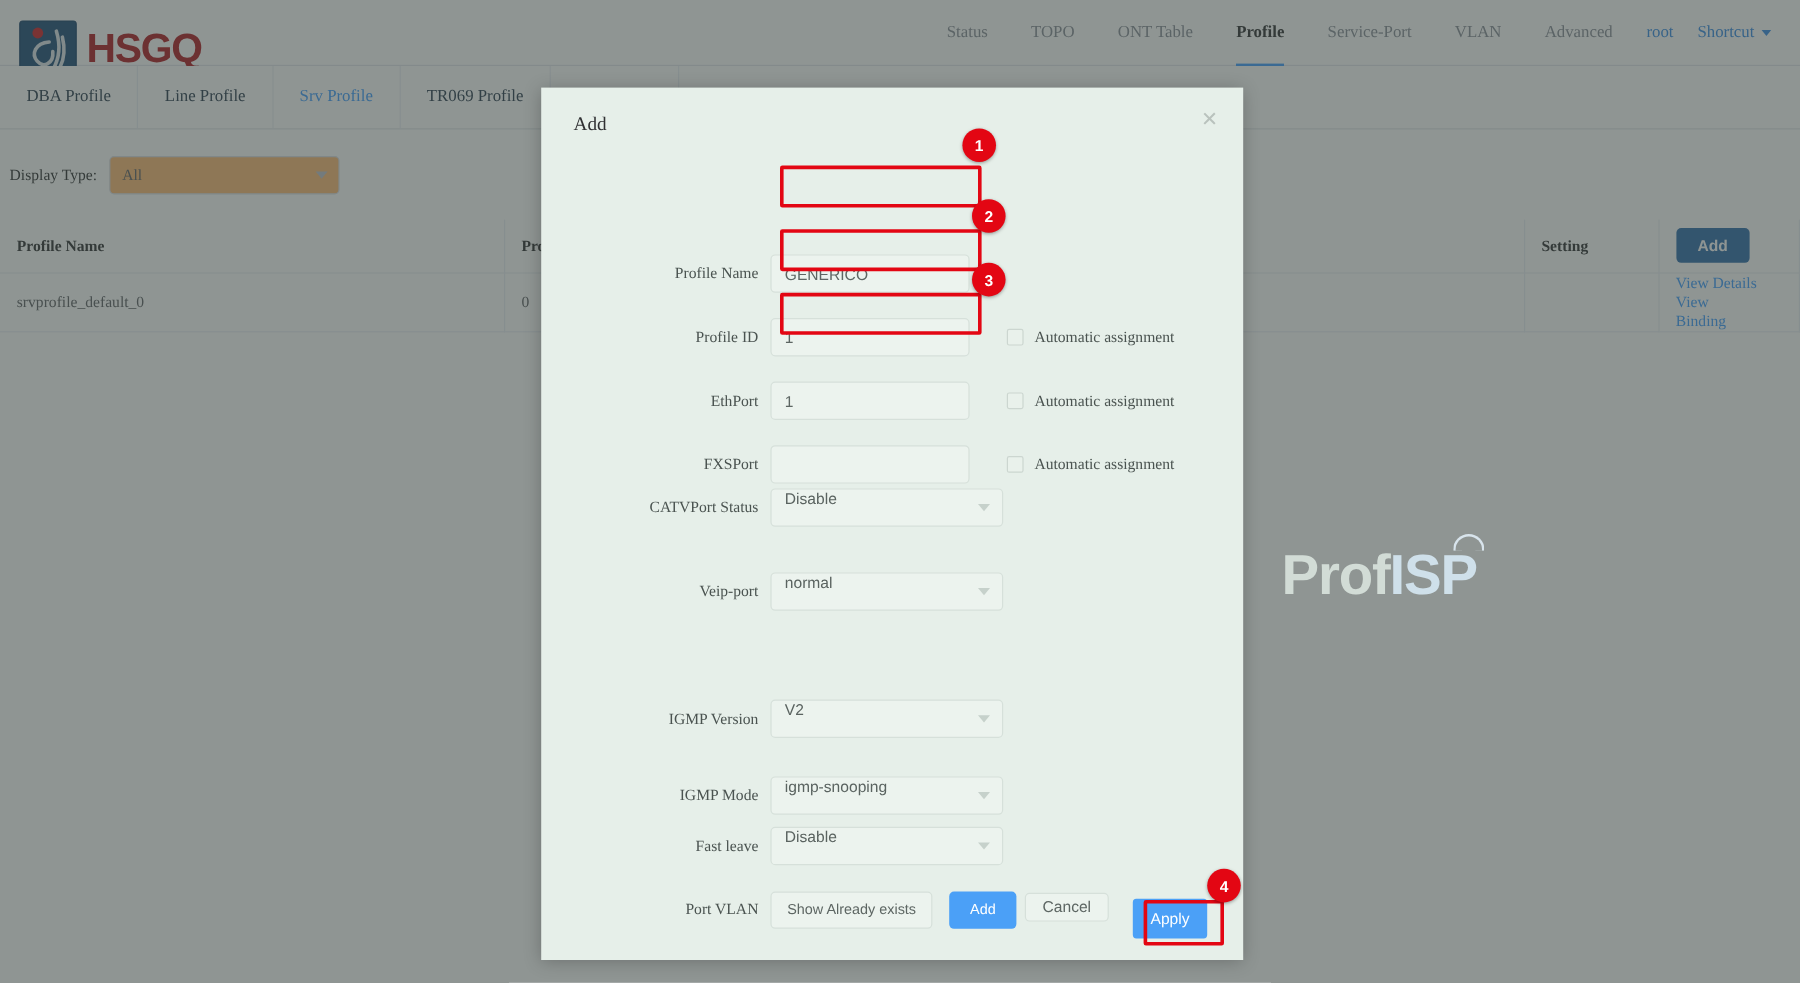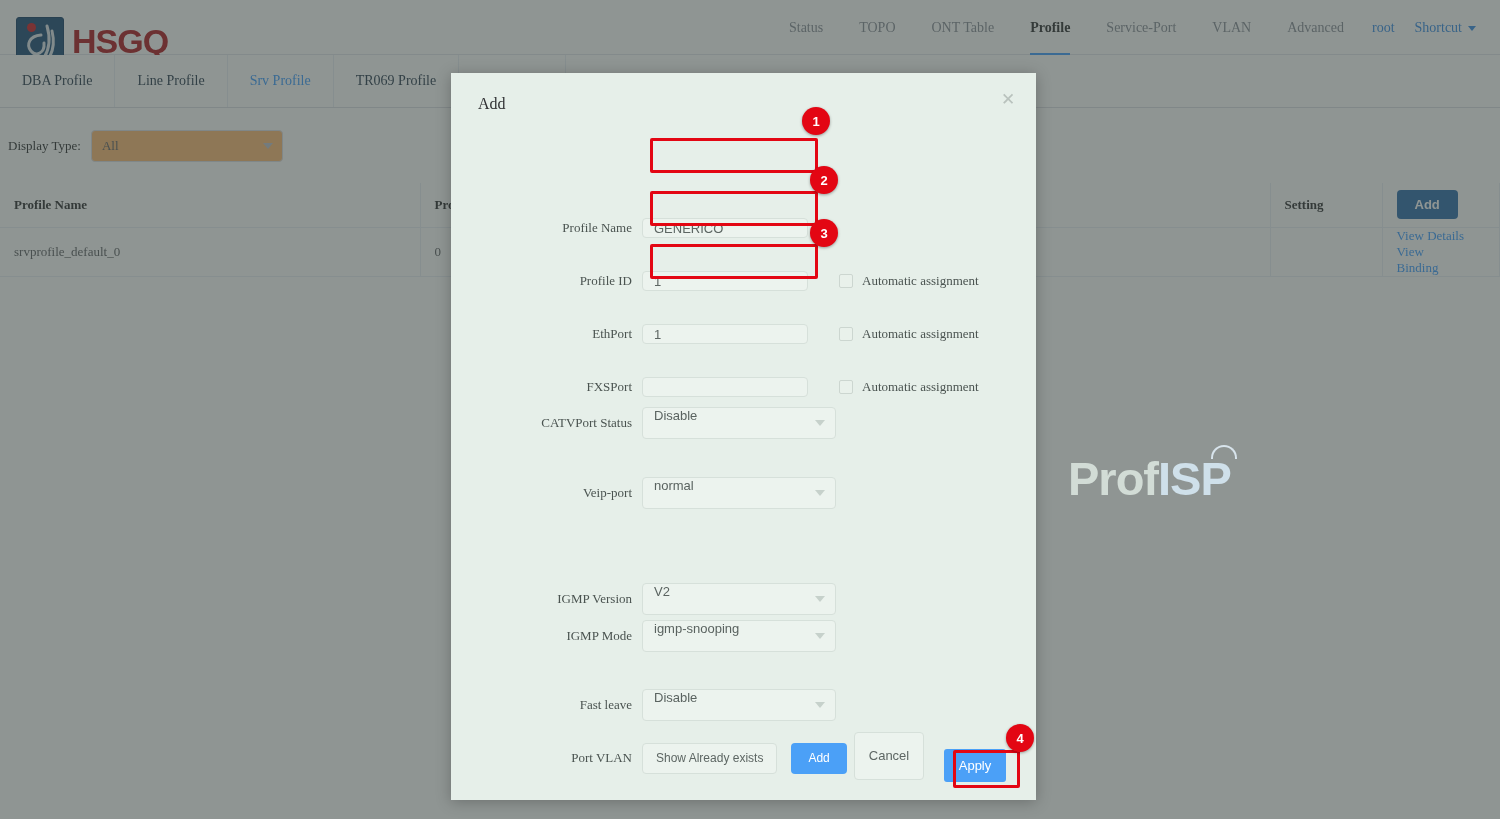--- a/index.html
+++ b/index.html
@@ -163,21 +163,21 @@
   .form-row {
     position: absolute; left: 0; width: 585px; height: 32px;
     display: flex; align-items: center;
   }
   .f-label {
     width: 191px; text-align: right; padding-right: 10px;
     font-size: 13px; color: #4a5350;
     font-family: "Liberation Serif", serif;
   }
   .f-input {
-    width: 166px; height: 20px; border: 1px solid #d6e0da;
+    width: 166px; height: 32px; border: 1px solid #d6e0da;
     border-radius: 4px; background: #ecf3ee;
     display: flex; align-items: center; padding: 0 11px;
     font-size: 13px; color: #5d6663;
     font-family: "Liberation Sans", sans-serif;
   }
   .f-select {
     width: 194px; height: 32px; border: 1px solid #d6e0da;
     border-radius: 4px; background: #ecf3ee;
     display: flex; padding: 0 11px;
     font-size: 13px; color: #5a6360; position: relative;
@@ -210,21 +210,21 @@
     justify-content: center; padding: 0 17px; cursor: pointer;
     font-family: "Liberation Sans", sans-serif;
   }
 
   .modal-footer {
     position: absolute; left: 0; bottom: 18px; width: 585px;
     display: flex; justify-content: flex-end; align-items: center;
     padding-right: 30px; gap: 20px;
   }
   .btn-cancel {
-    width: 70px; height: 48px; border: 1px solid #d6e0da; border-radius: 4px;
+    width: 70px; height: 24px; border: 1px solid #d6e0da; border-radius: 4px;
     background: #ecf3ee; color: #5d6663; font-size: 13px;
     display: flex; align-items: center; justify-content: center; cursor: pointer;
     font-family: "Liberation Sans", sans-serif;
   }
   .btn-apply {
     width: 62px; height: 33px; border-radius: 3px; background: #4ba0f7;
     color: #fff; font-size: 13px;
     display: flex; align-items: center; justify-content: center; cursor: pointer;
     font-family: "Liberation Sans", sans-serif;
     margin-top: 20px;
@@ -388,21 +388,21 @@
 
 
     <div class="form-row" style="top:510px">
       <div class="f-label">IGMP Version</div>
       <div class="f-select">
         <span>V2</span>
         <span class="sc"></span>
       </div>
     </div>
 
-    <div class="form-row" style="top:547px">
+    <div class="form-row" style="top:574px">
       <div class="f-label">IGMP Mode</div>
       <div class="f-select">
         <span>igmp-snooping</span>
         <span class="sc"></span>
       </div>
     </div>
 
     <div class="form-row" style="top:616px">
       <div class="f-label">Fast leave</div>
       <div class="f-select">

